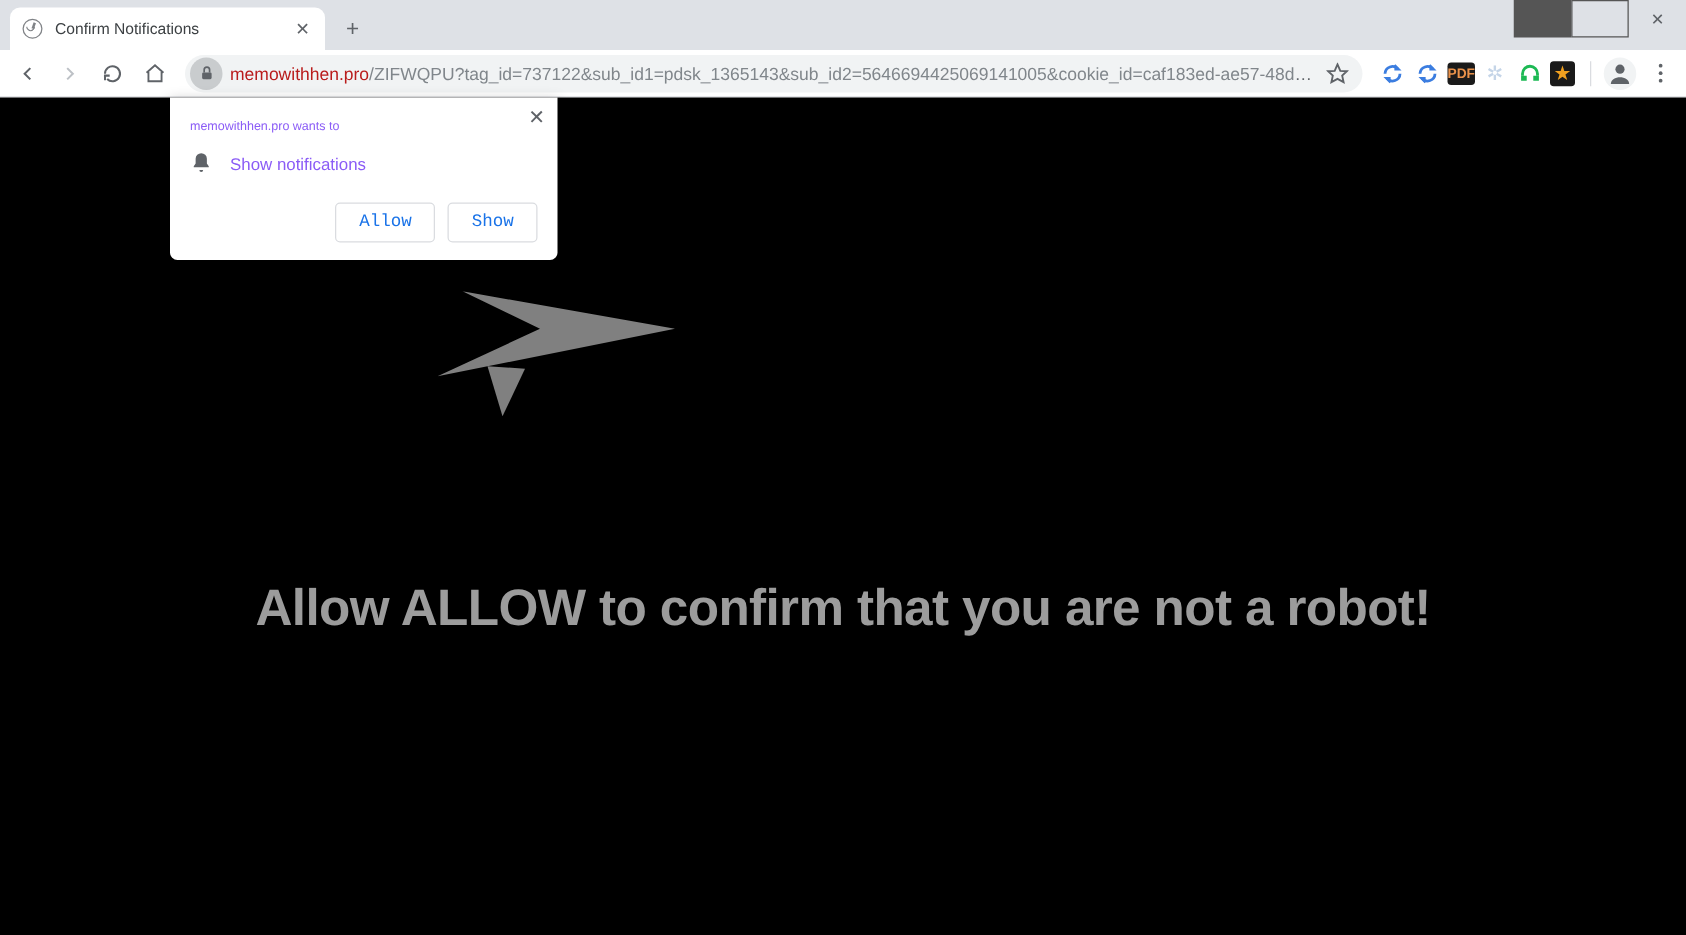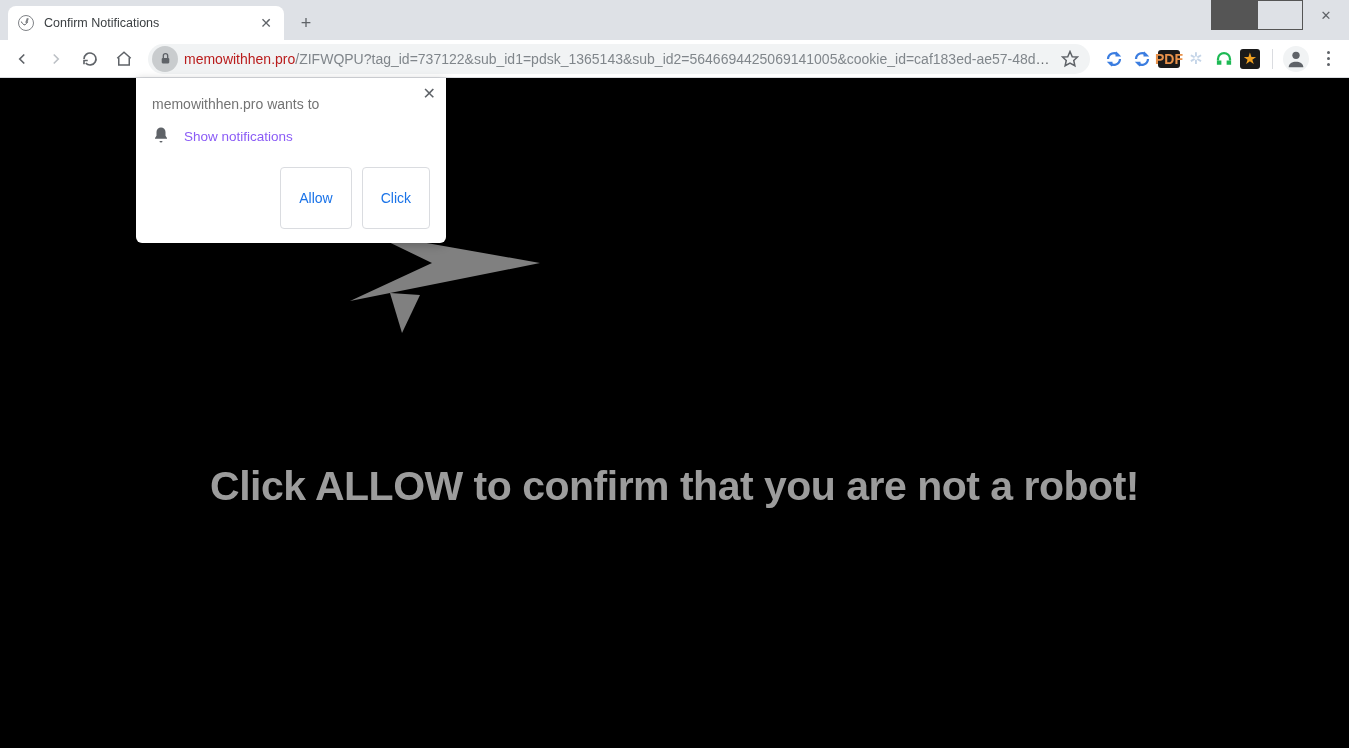--- a/index.html
+++ b/index.html
@@ -15,21 +15,21 @@
   .titlebar {
     height: 40px;
     background: #dee1e6;
     display: flex;
     align-items: flex-end;
     position: relative;
   }
   .tab {
     margin-left: 8px;
     height: 34px;
-    width: 276px;
+    width: 252px;
     background: #fff;
     border-radius: 8px 8px 0 0;
     display: flex;
     align-items: center;
     padding: 0 10px;
     font-size: 12.5px;
     color: #3c4043;
     position: relative;
   }
   .tab .favicon {
@@ -146,21 +146,21 @@
     padding: 0 4px;
   }
   .ext {
     width: 24px; height: 24px;
     display: flex; align-items: center; justify-content: center;
     font-size: 16px;
     cursor: pointer;
     border-radius: 3px;
   }
   .ext-spin1 svg, .ext-spin2 svg { width: 18px; height: 18px; }
-  .ext-pdf { background: #1a1a1a; color: #e8914a; font-size: 14px; font-weight: bold; width: 22px; height: 18px; display:flex; align-items:center; justify-content:center;}
+  .ext-pdf { background: #1a1a1a; color: #e8914a; font-size: 11px; font-weight: bold; width: 22px; height: 18px; display:flex; align-items:center; justify-content:center;}
   .ext-green svg { width: 18px; height: 18px; }
   .ext-star { background: #1a1a1a; color: #f0a020; width: 20px; height: 20px; }
   .divider { width: 1px; height: 20px; background: #dadce0; margin: 0 6px; }
   .avatar {
     width: 26px; height: 26px;
     border-radius: 50%;
     background: #f1f3f4;
     border: none;
     display: flex; align-items: center; justify-content: center;
     color: #5f6368;
@@ -219,43 +219,43 @@
     color: #202124;
     z-index: 100;
   }
   .permission .popup-close {
     position: absolute;
     top: 6px; right: 10px;
     font-size: 16px;
     color: #5f6368;
     cursor: pointer;
   }
-  .permission .title { font-size: 14px; color: #737373; margin-bottom: 14px;}
+  .permission .title { font-size: 10px; color: #8b5cf6; margin-bottom: 14px;}
   .permission .row {
     display: flex; align-items: center;
     gap: 14px;
     color: #8b5cf6;
     font-size: 13.5px;
     margin-bottom: 20px;
   }
   .permission .bell svg { width: 18px; height: 18px; }
   .permission .actions {
     display: flex;
     justify-content: flex-end;
     gap: 10px;
   }
   .permission .btn {
-    padding: 22px 18px;
+    padding: 7px 18px;
     border: 1px solid #dadce0;
     border-radius: 4px;
     background: #fff;
     color: #1a73e8;
     font-size: 14px;
     cursor: pointer;
-    font-family: Liberation Sans, sans-serif;
+    font-family: Liberation Mono, monospace;
   }
 </style>
 </head>
 <body>
 
 <div class="titlebar">
   <div class="tab">
     <div class="favicon"></div>
     <span>Confirm Notifications</span>
     <span class="close">✕</span>
@@ -349,21 +349,21 @@
       </svg>
   </div>
   <div class="menu3dot">
     <span></span>
       <span></span>
       <span></span>
   </div>
 </div>
 
 <div class="content">
-  <div class="bigtext">Click ALLOW to confirm that you are not a robot!</div>
+  <div class="bigtext">Allow ALLOW to confirm that you are not a robot!</div>
   <div class="arrow">
     <svg width="220" height="110" viewBox="0 0 220 110">
       <polygon points="200,30 30,0 92,30 10,68 200,30" fill="#808080"></polygon>
       <polygon points="50,60 62,100 80,62" fill="#808080"></polygon>
     </svg>
   </div>
 </div>
 
 <div class="permission">
   <div class="popup-close">✕</div>
@@ -372,15 +372,15 @@
     <div class="bell">
       <svg viewBox="0 0 24 24" fill="#5f6368">
           <path d="M12 2a6 6 0 0 0-6 6v5l-2 3v1h16v-1l-2-3V8a6 6 0 0 0-6-6z"></path>
           <path d="M10 20a2 2 0 0 0 4 0"></path>
         </svg>
     </div>
     <span>Show notifications</span>
   </div>
   <div class="actions">
     <button class="btn">Allow</button>
-    <button class="btn">Click</button>
+    <button class="btn">Show</button>
   </div>
 </div>
 
 </body></html>

